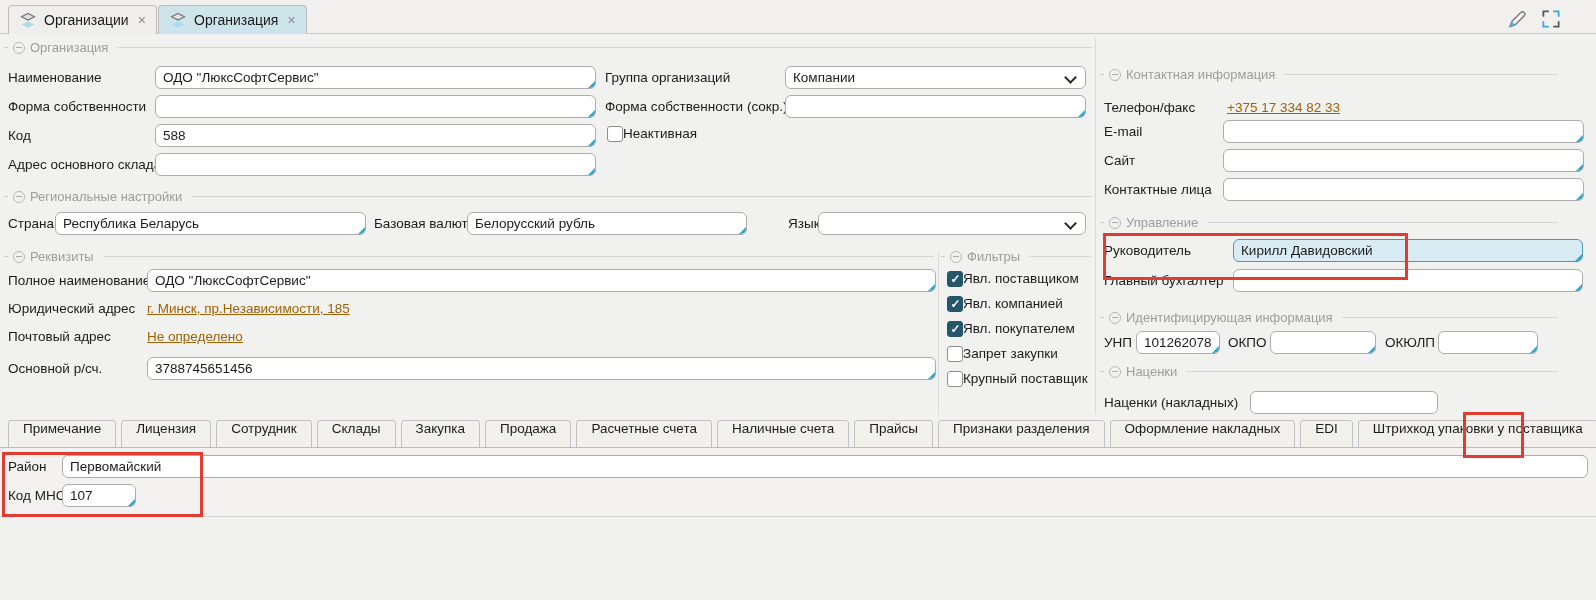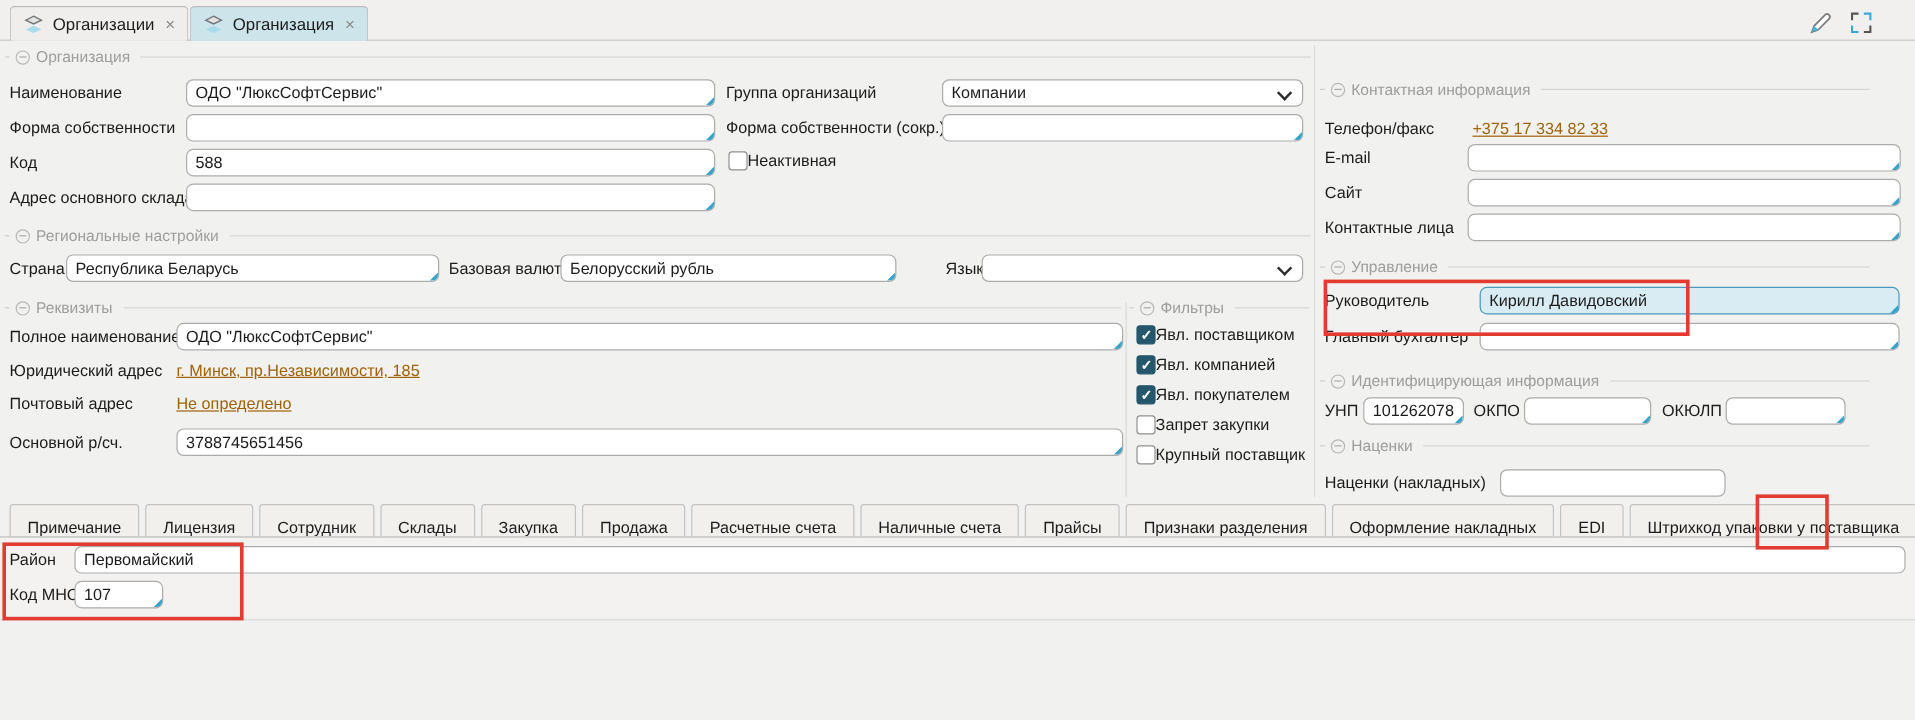--- a/index.html
+++ b/index.html
@@ -38,21 +38,21 @@
   .cb[data-checked="true"]{background:#24576b;border-color:#24576b}
   .cb[data-checked="true"]::after{content:"✓";color:#fff;font-size:12px;font-weight:bold;position:absolute;left:2.5px;top:-0.5px}
 
   .link{position:absolute;color:#a16207;text-decoration:underline;white-space:nowrap}
   .link.muted{color:#a16207}
 
   .vline{position:absolute;width:1px;background:#dadad8}
 
   
   .btabs{position:absolute;left:8px;top:420px;display:flex;gap:5px;height:28px}
-  .btab{display:flex;align-items:flex-end;padding:0 14px;background:#f1f0ed;border:1px solid #c2c2c2;
+  .btab{display:flex;align-items:flex-start;padding:0 14px;background:#f1f0ed;border:1px solid #c2c2c2;
     border-radius:3px 3px 0 0;white-space:nowrap;cursor:default}
   .panel{position:absolute;left:0;top:447px;width:1596px;height:70px;background:#f3f2f0;
     border-top:1px solid #bcbcbc;border-bottom:1px solid #d6d6d4;box-sizing:border-box}
 
   .ann{position:absolute;border:3px solid #e23b32;z-index:20;pointer-events:none}
 </style>
 </head>
 <body>
 
 <div id="screen">

